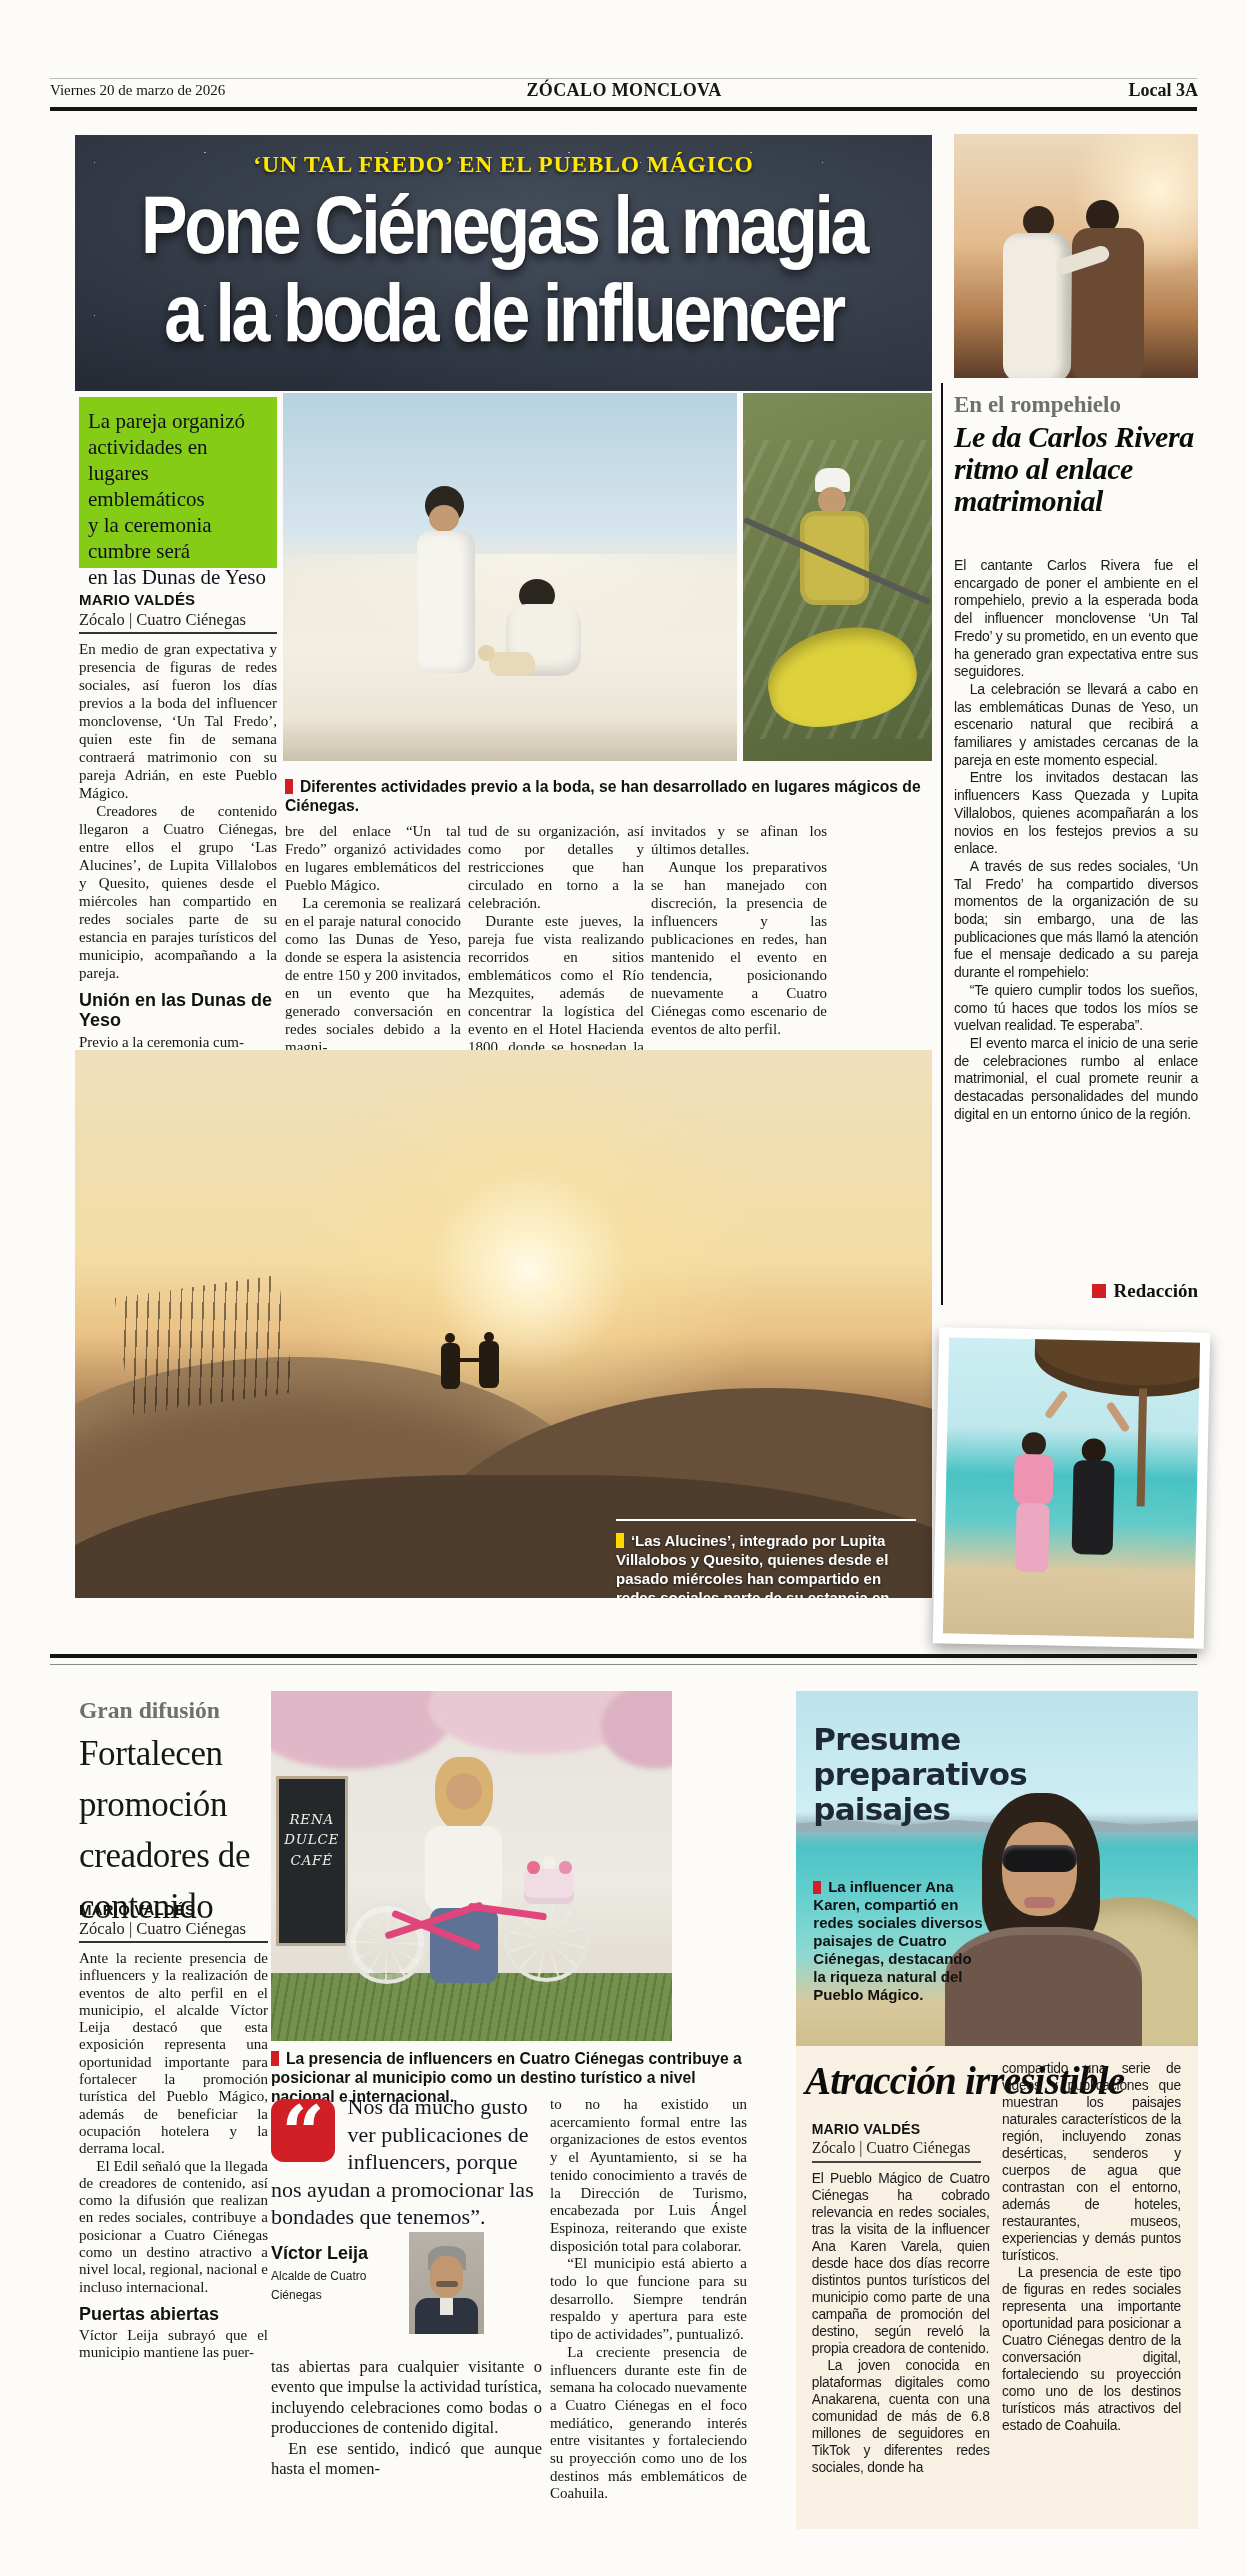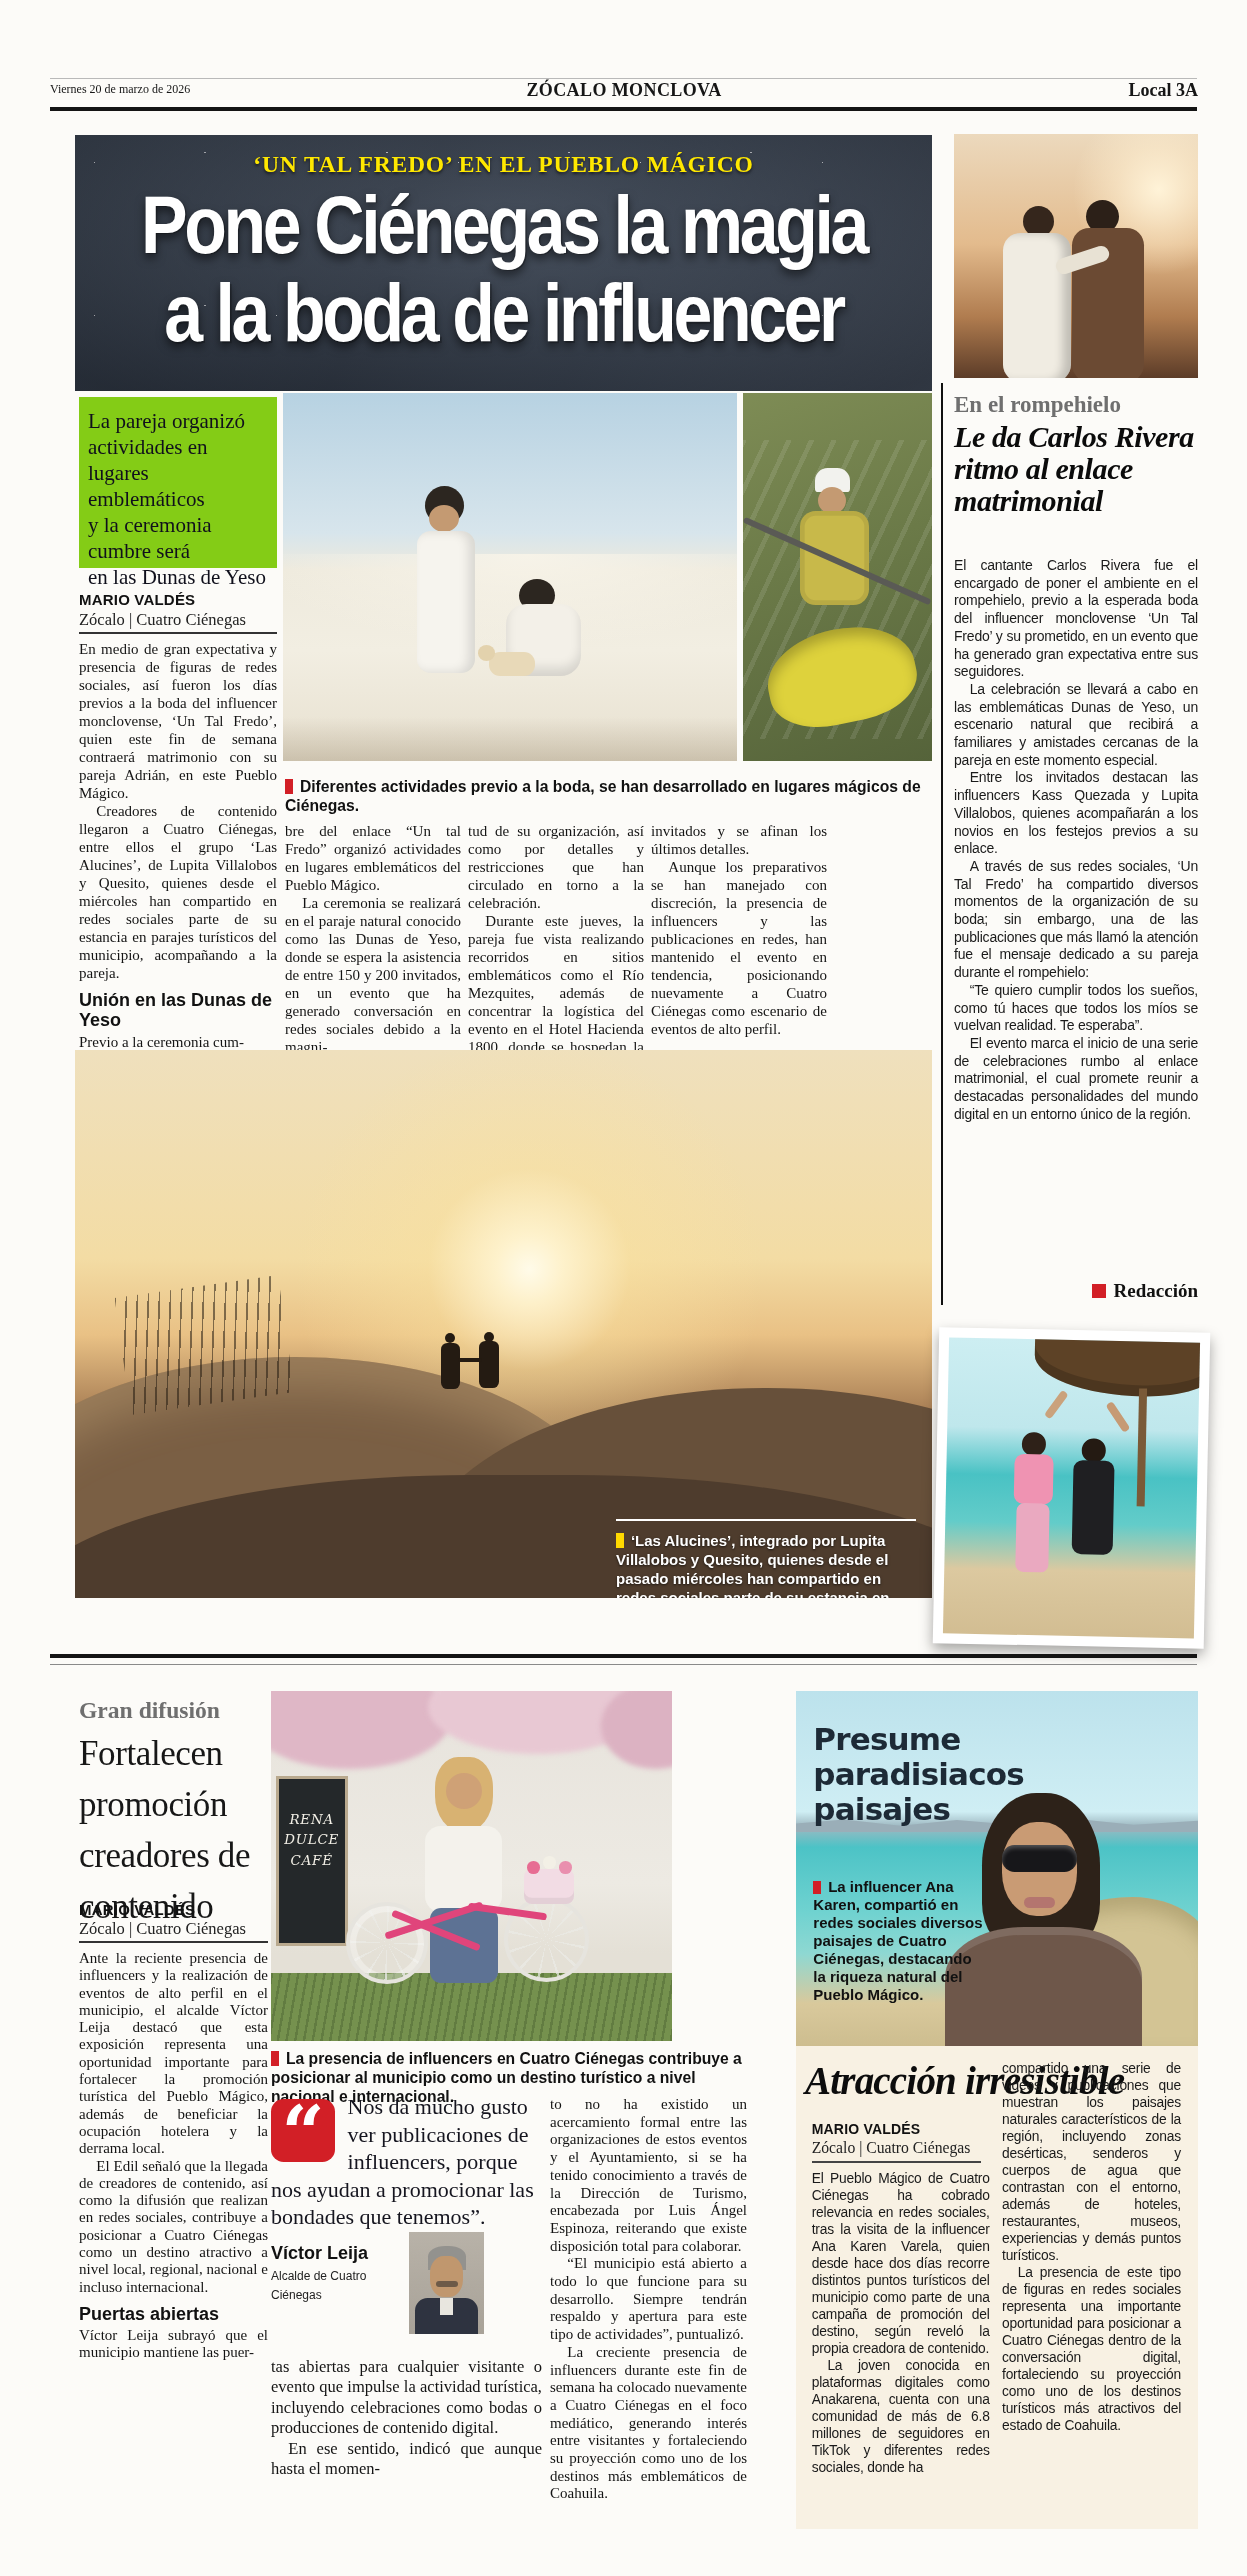--- a/index.html
+++ b/index.html
@@ -51,21 +51,21 @@
   .photo{overflow:hidden}
   .polaroid{background:#fff;box-shadow:0 6.3px 14px rgba(0,0,0,.35);transform:rotate(1.2deg)}
   .sign-txt{font-family:"DejaVu Serif",serif;font-style:italic;color:#f2efe6;font-size:13.4px;line-height:20.4px;text-align:center;letter-spacing:0.8px}
 </style>
 </head>
 <body>
 
 <div class="page">
 
   <div class="abs" style="left:50px;top:78px;width:1147px;height:0.8px;background:#b9b9b9"></div>
-  <div class="abs" style="left:50px;top:82px;font-size:12px">Viernes 20 de marzo de 2026</div>
+  <div class="abs" style="left:50px;top:82px;font-size:15px">Viernes 20 de marzo de 2026</div>
   <div class="abs" style="left:0;right:0;top:80px;text-align:center;font-weight:bold;font-size:18px;letter-spacing:0.4px">ZÓCALO MONCLOVA</div>
   <div class="abs" style="right:50px;top:80px;font-weight:bold;font-size:18px">Local 3A</div>
   <div class="abs rule" style="left:50px;top:107px;width:1147px;height:3.9px"></div>
 
   <div class="abs banner photo" style="left:75px;top:135px;width:857px;height:256px">
     <div class="abs stars" style="inset:0"></div>
     <div class="abs vignette" style="inset:0"></div>
     <div class="abs main-kicker" style="left:0;right:0;top:15.7px">‘UN TAL FREDO’ EN EL PUEBLO MÁGICO</div>
     <div class="abs" style="left:0;right:0;top:46px">
       <div class="main-headline">
@@ -268,21 +268,21 @@
 
   <div class="abs photo" style="left:796px;top:1691px;width:402px;height:355px;background:linear-gradient(#bce2ec 0%,#cfeef4 34%,#9fb9c2 38%,#4cc3c6 44%,#6fd2d0 62%,#8ed8d2 74%,#d9c99c 88%,#cdbd8f 100%)">
     <div class="abs" style="left:0;top:127px;width:100%;height:14px;background:#9aaeb8;clip-path:polygon(0 100%,0 40%,12% 10%,26% 55%,40% 15%,55% 50%,70% 8%,84% 48%,100% 20%,100% 100%)"></div>
     <div class="abs" style="right:-15.7px;bottom:0;width:204px;height:149px;border-radius:60% 40% 0 0;background:#d3c494;box-shadow:inset 0 12.6px 19px rgba(120,110,60,.35)"></div>
     <div class="abs" style="left:186px;top:102px;width:118px;height:157px;border-radius:46% 46% 30% 30%;background:#2d2219"></div>
     <div class="abs" style="left:206px;top:131px;width:75px;height:94px;border-radius:46%;background:#c99b74"></div>
     <div class="abs" style="left:206px;top:154px;width:75px;height:27px;border-radius:12.6px;background:#17171a;box-shadow:inset 0 3.1px 4.7px rgba(255,255,255,.25)"></div>
     <div class="abs" style="left:228px;top:206px;width:31px;height:11px;border-radius:6.3px;background:#b4756f"></div>
     <div class="abs" style="left:149px;top:236px;width:197px;height:126px;border-radius:40% 40% 0 0;background:#6e574a;box-shadow:inset 0 7.9px 0 rgba(255,255,255,.12)"></div>
     <div class="abs overlay-headline pre" style="left:17.3px;top:31px">Presume
-paradisiacos
+preparativos
 paisajes</div>
     <div class="abs" style="left:17.3px;top:187px;width:171px">
       <span class="bullet red" style="height:13.4px"></span><span class="cap" style="font-size:15px;line-height:18px">La influencer Ana Karen, compartió en redes sociales diversos paisajes de Cuatro Ciénegas, destacando la riqueza natural del Pueblo Mágico.</span>
     </div>
   </div>
 
   <div class="abs cream" style="left:796px;top:2046px;width:402px;height:483px">
     <div class="abs land-headline" style="left:9px;top:14px">Atracción irresistible</div>
     <div class="abs byl-name" style="left:15.7px;top:75px;font-size:14px">MARIO VALDÉS</div>
     <div class="abs byl-org" style="left:15.7px;top:93px;font-size:15.7px">Zócalo | Cuatro Ciénegas</div>

